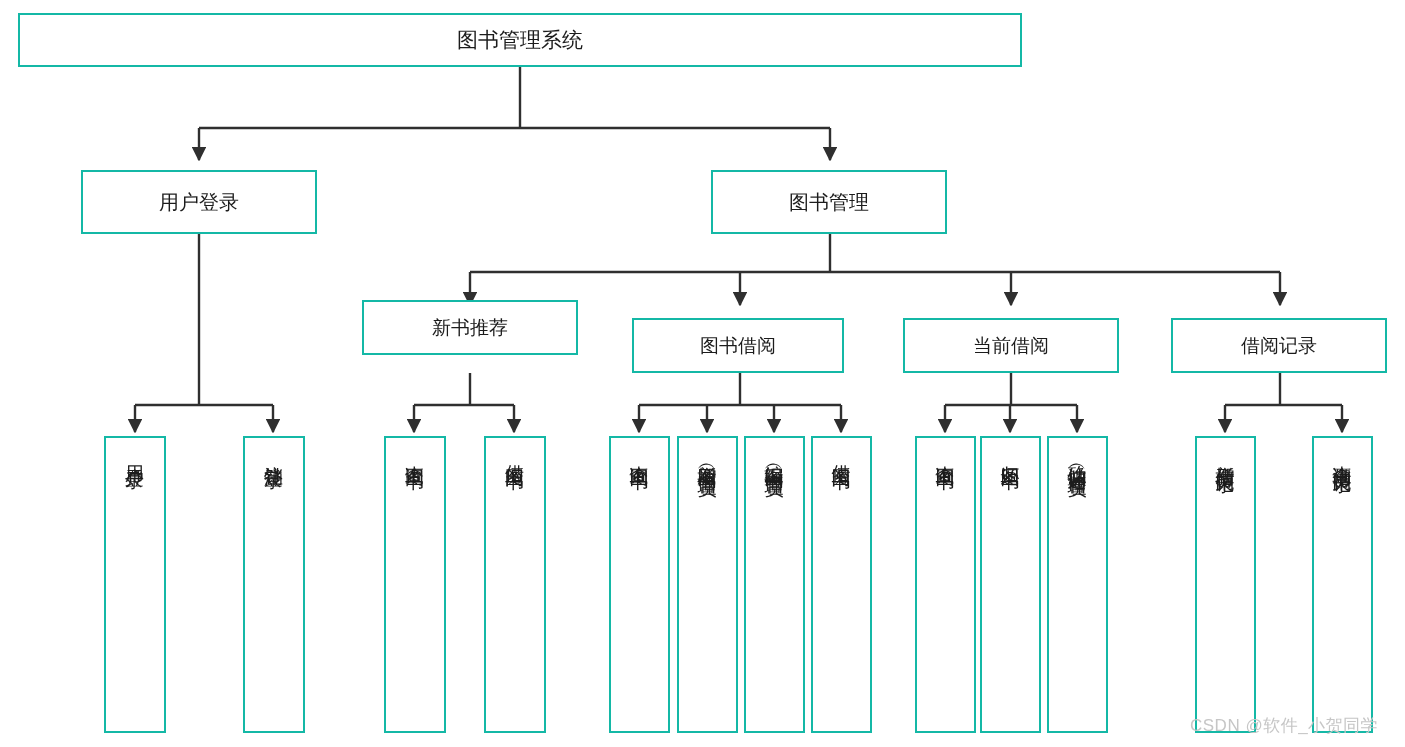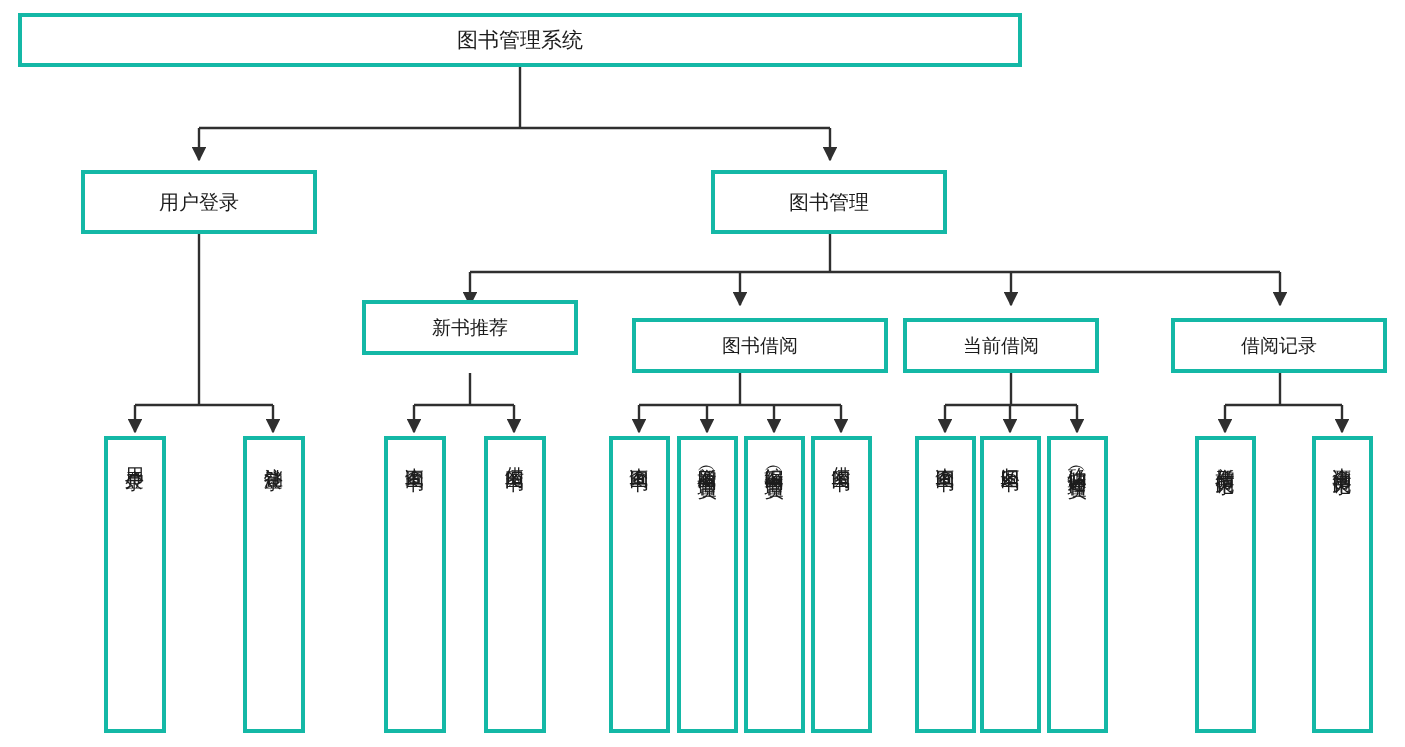--- a/index.html
+++ b/index.html
@@ -22,21 +22,21 @@
     left:0; top:0;
     width:1405px;
     height:747px;
     pointer-events:none;
   }
   
   .node{
     position:absolute;
     box-sizing:border-box;
     background:#ffffff;
-    border:4px solid #14b8a6;
+    border:2px solid #14b8a6;
     display:flex;
     align-items:center;
     justify-content:center;
     text-align:center;
     line-height:1.15;
     color:#1c1c1c;
   }
   .node.root{ font-size:21px; }
   .node.lvl2{ font-size:20px; }
   .node.lvl3{ font-size:19px; }
@@ -127,24 +127,24 @@
   <div class="node lvl2" style="left:81px;  top:170px; width:236px; height:64px;">
     <span>用户登录</span>
   </div>
   <div class="node lvl2" style="left:711px; top:170px; width:236px; height:64px;text-align:right;">
     <span>图书管理</span>
   </div>
 
   <div class="node lvl3" style="left:362px;  top:300px; width:216px; height:55px;">
     <span>新书推荐</span>
   </div>
-  <div class="node lvl3" style="left:632px;  top:318px; width:256px; height:55px;text-align:center;">
+  <div class="node lvl3" style="left:632px;  top:318px; width:212px; height:55px;text-align:center;">
     <span>图书借阅</span>
   </div>
-  <div class="node lvl3" style="left:903px;  top:318px; width:196px; height:55px;">
+  <div class="node lvl3" style="left:903px;  top:318px; width:216px; height:55px;">
     <span>当前借阅</span>
   </div>
   <div class="node lvl3" style="left:1171px; top:318px; width:216px; height:55px;text-align:right;">
     <span>借阅记录</span>
   </div>
 
   <div class="node leaf" style="left:104px; top:436px; width:62px; height:297px;">
     <span class="vtext">用户登录</span>
   </div>
   <div class="node leaf" style="left:243px; top:436px; width:62px; height:297px;">
@@ -181,14 +181,15 @@
     <span class="vtext">确认归还（管理员）</span>
   </div>
 
   <div class="node leaf" style="left:1195px; top:436px; width:61px; height:297px;">
     <span class="vtext">新增借阅记录</span>
   </div>
   <div class="node leaf" style="left:1312px; top:436px; width:61px; height:297px;">
     <span class="vtext">查询借阅记录</span>
   </div>
 
+  <div class="watermark" style="left:1190px; top:714px;">CSDN @软件_小贺同学</div>
 
 </div>
 
 </body></html>

